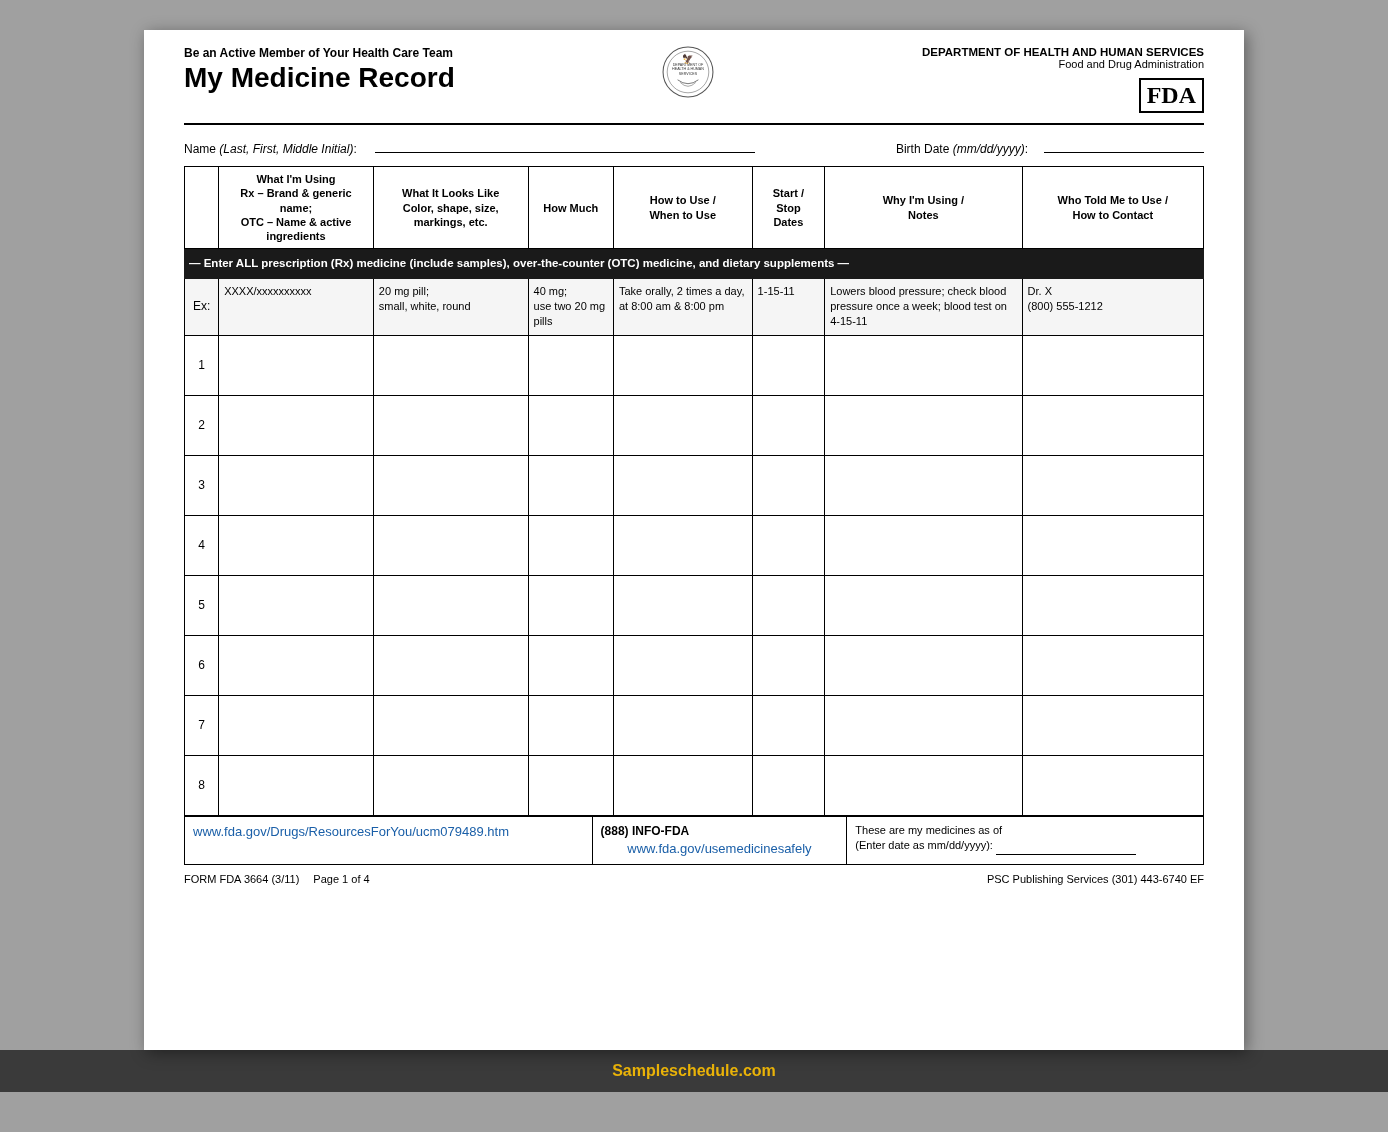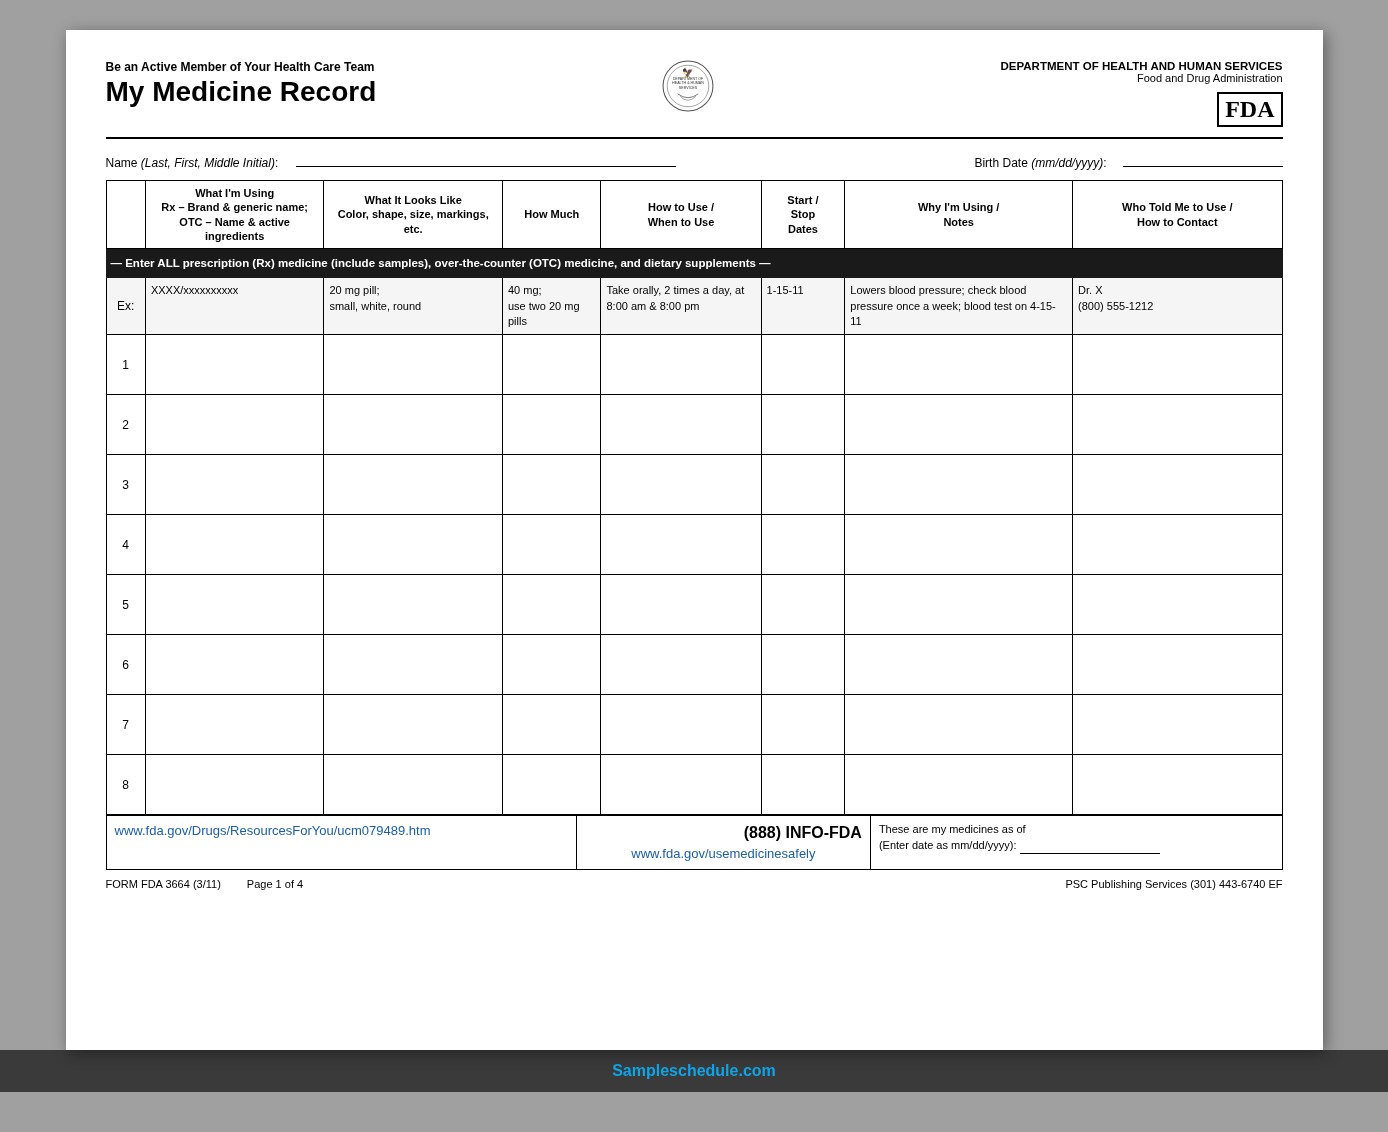--- a/index.html
+++ b/index.html
@@ -8,24 +8,24 @@
       display: flex;
       flex-direction: column;
       align-items: center;
       justify-content: flex-start;
       min-height: 1132px;
       font-family: Arial, Helvetica, sans-serif;
       padding: 30px 0 0 0;
     }
     .page {
       background: #fff;
-      width: 1257px;
+      width: 1100px;
       min-height: 1020px;
       box-shadow: 3px 3px 15px rgba(0,0,0,0.4);
-      padding: 30px 40px 20px 40px;
+      padding: 16px 40px 20px 40px;
       position: relative;
     }
     
     .header {
       display: flex;
       justify-content: space-between;
       align-items: flex-start;
       border-bottom: 2px solid #000;
       padding-bottom: 10px;
       margin-bottom: 12px;
@@ -176,41 +176,41 @@
       padding: 6px 8px;
       font-size: 11px;
       vertical-align: top;
     }
     .footer-link {
       color: #1a5fa8;
       text-decoration: none;
       font-size: 13px;
     }
     .footer-center {
-      text-align: right;
-      font-weight: bold;
-      font-size: 16px;
+      text-align: left;
+      font-weight: bold;
+      font-size: 12px;
     }
     .form-info-row {
       display: flex;
       justify-content: space-between;
       font-size: 11px;
       margin-top: 4px;
     }
     .form-info-left {
       display: flex;
-      gap: 26px;
+      gap: 14px;
     }
     
     .bottom-bar {
       background: #3a3a3a;
       width: 100%;
       text-align: center;
       padding: 12px;
-      color: #0ea5e9;
+      color: #eab308;
       font-size: 16px;
       font-weight: bold;
       margin-top: 0;
     }
     .as-of-field {
       border-bottom: 1px solid #000;
       display: inline-block;
       min-width: 140px;
     }
     .header-right-block {

